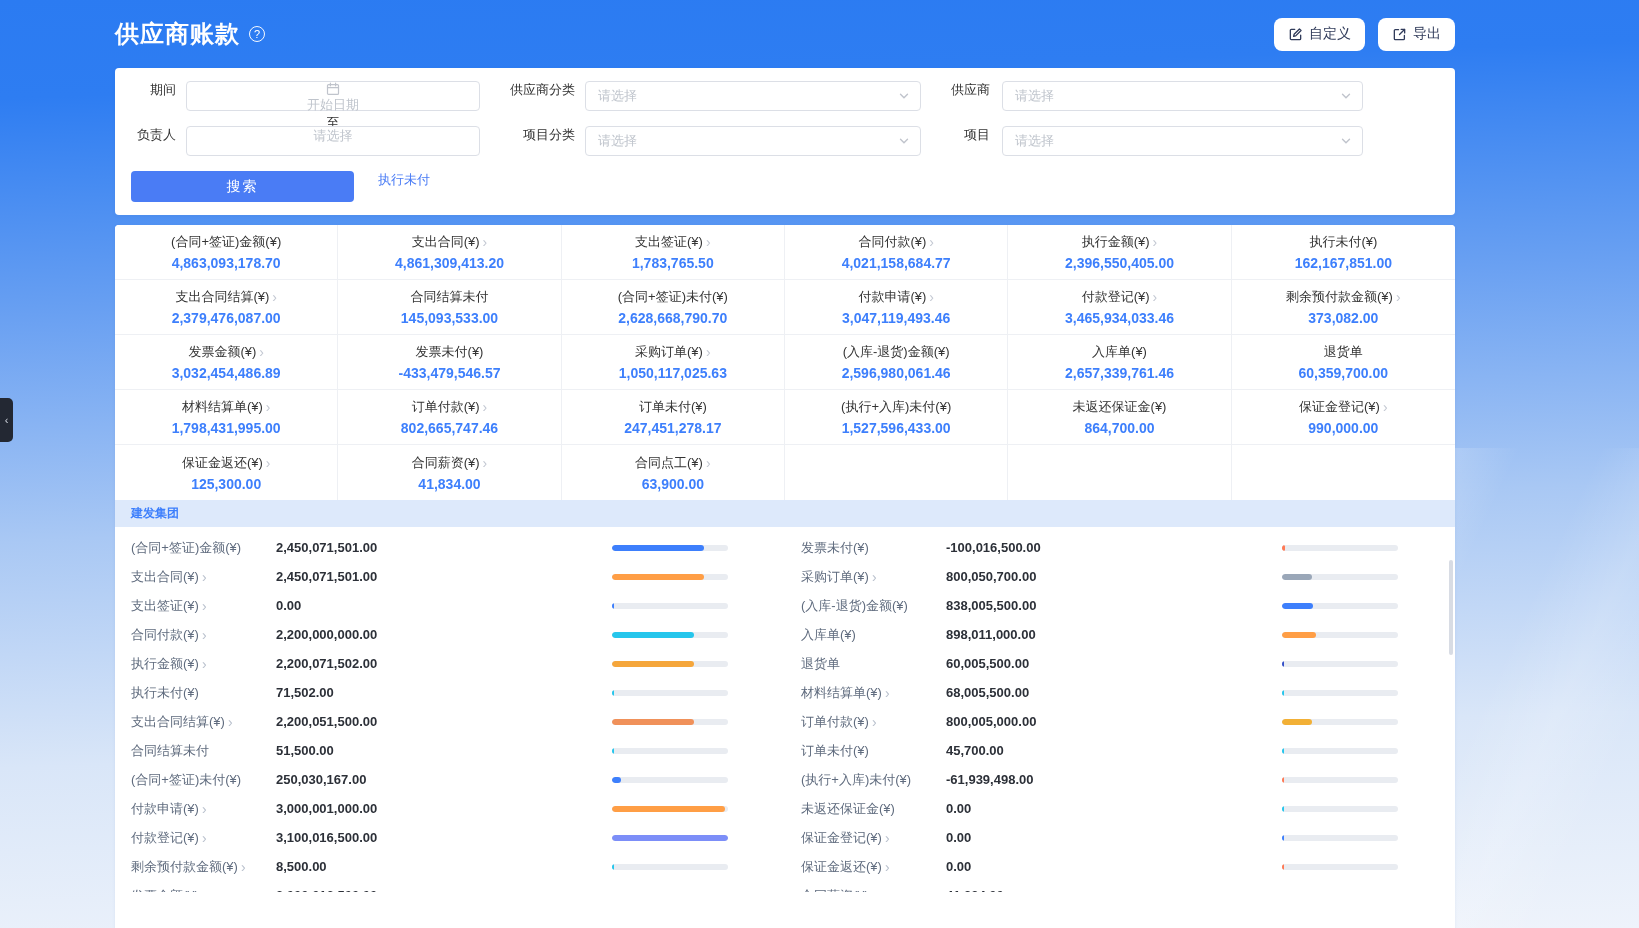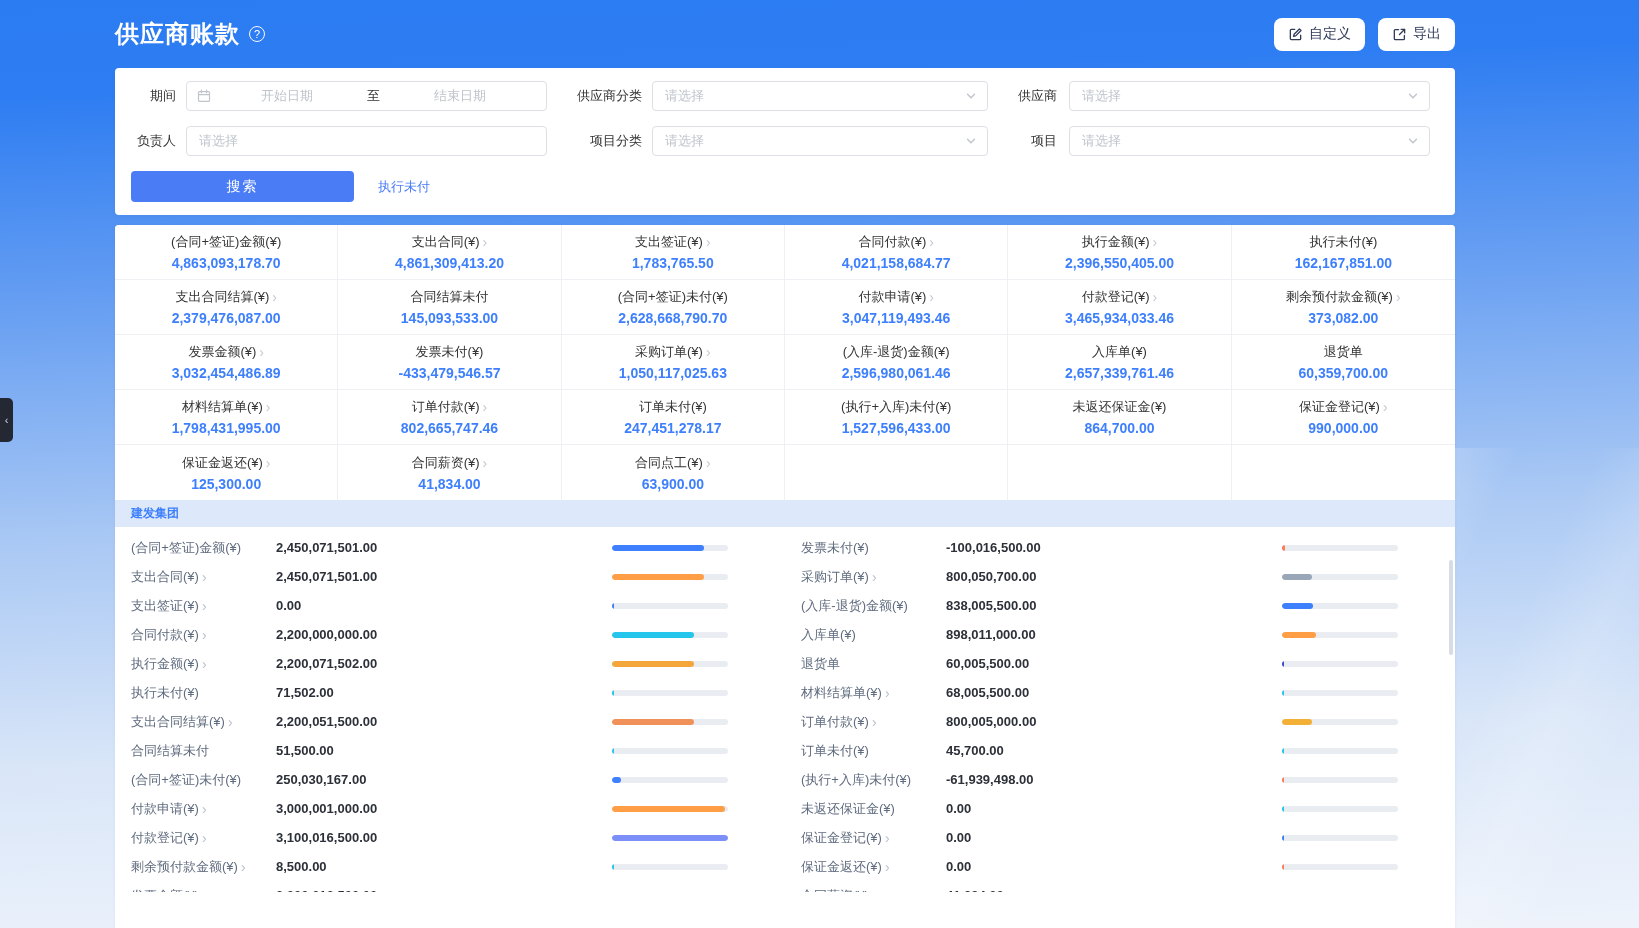--- a/index.html
+++ b/index.html
@@ -25,27 +25,27 @@
 
   
   .side-tab { position:absolute; left:0; top:398px; width:13px; height:44px; background:#232833; border-radius:0 5px 5px 0; display:flex; align-items:center; justify-content:center; cursor:pointer; z-index:3; }
   .side-tab span { color:#cfd4dd; font-size:11px; line-height:1; }
 
   
   .container { position:absolute; left:115px; top:68px; width:1340px; z-index:1; }
   .card { background:#fff; }
 
   .filter-card { border-radius:4px; padding:13px 16px; height:147px; box-shadow:0 1px 4px rgba(31,68,135,.06); }
-  .f-row { display:flex; align-items:center; margin-bottom:15px; }
+  .f-row { display:flex; align-items:flex-start; margin-bottom:15px; }
   .f-row:last-child { margin-bottom:0; }
   .f-label { font-size:13px; color:#333; text-align:right; flex:none; white-space:nowrap; }
   .lb1 { width:45px; } .lb2 { width:95px; } .lb3 { width:69px; }
   .f-field { height:30px; border:1px solid #dcdfe6; border-radius:4px; display:flex; align-items:center; font-size:13px; background:#fff; cursor:pointer; flex:none; }
   .ml10 { margin-left:10px; } .ml12 { margin-left:12px; }
-  .w367 { width:361px; } .w336 { width:336px; } .w361 { width:361px; }
+  .w367 { width:294px;flex-direction:column; } .w336 { width:336px; } .w361 { width:361px; }
   .ph { color:#bfc4cc; }
   .daterange { padding:0 10px; cursor:text; }
   .daterange .seg { flex:1; text-align:center; }
   .daterange .sep { color:#333; padding:0 4px; }
   .daterange svg { width:14px; height:14px; flex:none; }
   .select { justify-content:space-between; padding:0 10px 0 12px; }
   .select svg { width:12px; height:12px; flex:none; }
   .plain-input { padding:0 12px; cursor:text; }
   .search-btn { width:223px; height:31px; background:#4a7cf5; color:#fff; border:none; border-radius:4px; font-size:14px; letter-spacing:2px; cursor:pointer; font-family:inherit; }
   .clear-link { margin-left:24px; font-size:13px; color:#4a7cf5; text-decoration:none; cursor:pointer; }

